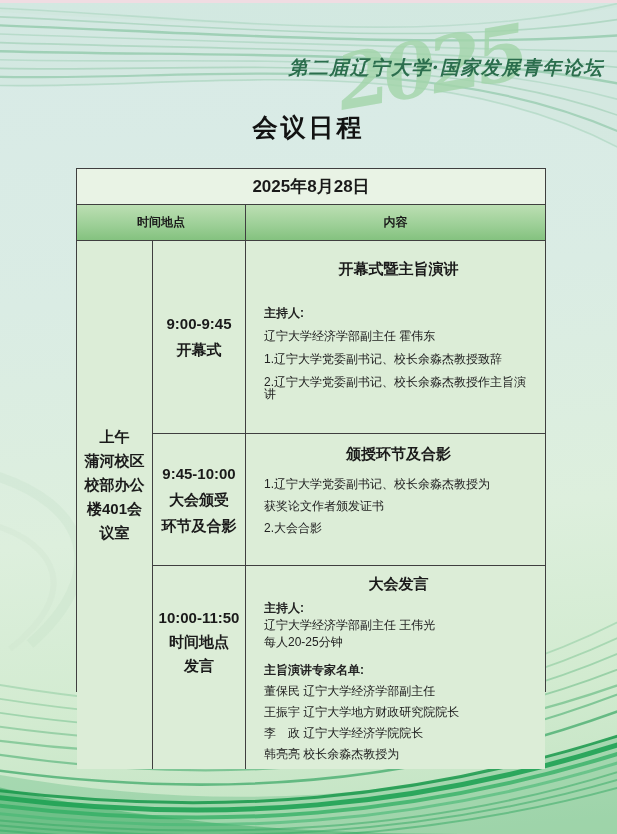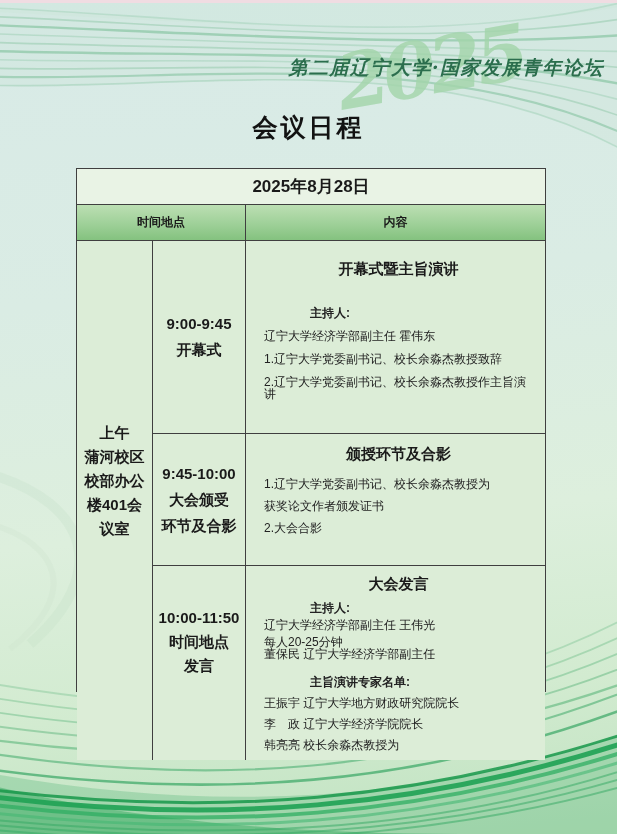--- a/index.html
+++ b/index.html
@@ -55,21 +55,21 @@
 
   .c-content{grid-column:3;padding:16px 12px 0 18px;}
   .cc1{grid-row:3;padding-top:20px;}
   .cc2{grid-row:4;padding-top:12px;}
   .cc3{grid-row:5;padding-top:10px;}
   .s-title{display:block;text-align:center;font-size:15px;font-weight:bold;line-height:16px;}
   .cc1 .s-title{margin-bottom:30px;}
   .cc2 .s-title{margin-bottom:16px;}
   .cc3 .s-title{margin-bottom:10px;}
   .s-line{display:block;font-size:12px;line-height:12px;color:#222;}
-  .bold{font-weight:bold;margin-left:46px;}
+  .bold{font-weight:bold;}
   .cc1 .s-line{margin-bottom:11px;}
   .cc2 .s-line{margin-bottom:10px;}
   .cc3 .host-group .s-line{margin-bottom:5px;}
   .cc3 .dur{margin-top:2px;margin-bottom:0;}
   .cc3 .sp-label{margin-top:16px;margin-bottom:9px;}
   .cc3 .sp{margin-bottom:9px;}
 </style>
 </head>
 <body>
 
@@ -166,21 +166,21 @@
       <span>时间地点</span>
       <span>发言</span>
     </div>
     <div class="cell body-bg c-content cc3 no-r no-b">
       <span class="s-title">大会发言</span>
       <div class="host-group">
         <span class="s-line bold">主持人:</span>
         <span class="s-line">辽宁大学经济学部副主任 王伟光</span>
       </div>
       <span class="s-line dur">每人20-25分钟</span>
+      <span class="s-line bold sp-label">主旨演讲专家名单:</span>
       <span class="s-line sp">董保民 辽宁大学经济学部副主任</span>
-      <span class="s-line bold sp-label">主旨演讲专家名单:</span>
       <span class="s-line sp">王振宇 辽宁大学地方财政研究院院长</span>
       <span class="s-line sp">李　政 辽宁大学经济学院院长</span>
       <span class="s-line sp">韩亮亮 校长余淼杰教授为</span>
     </div>
 
   </div>
 </div>
 
 </body></html>

